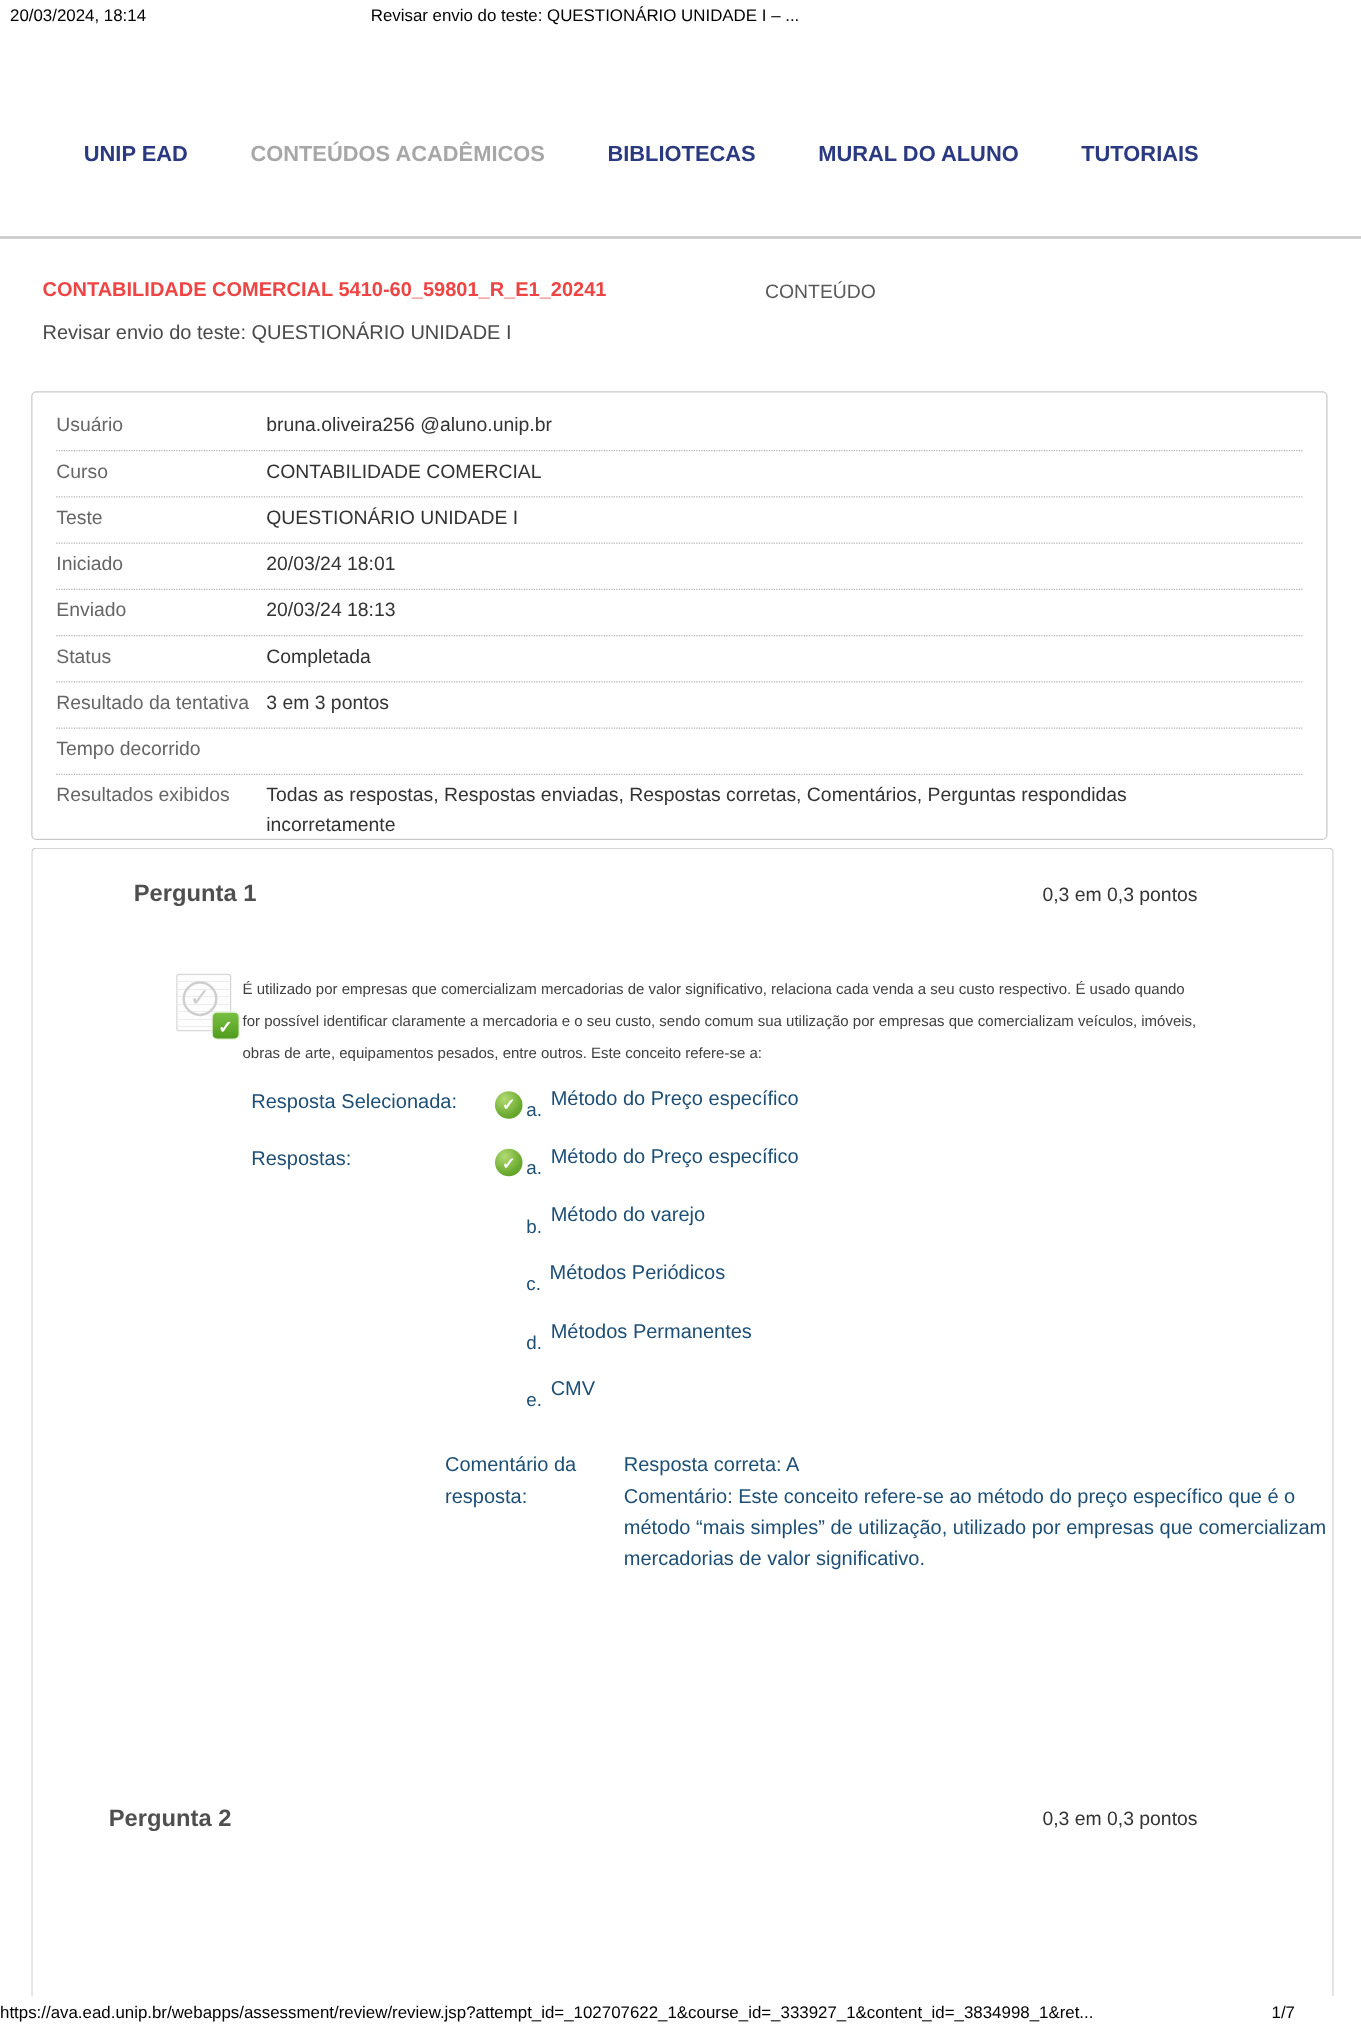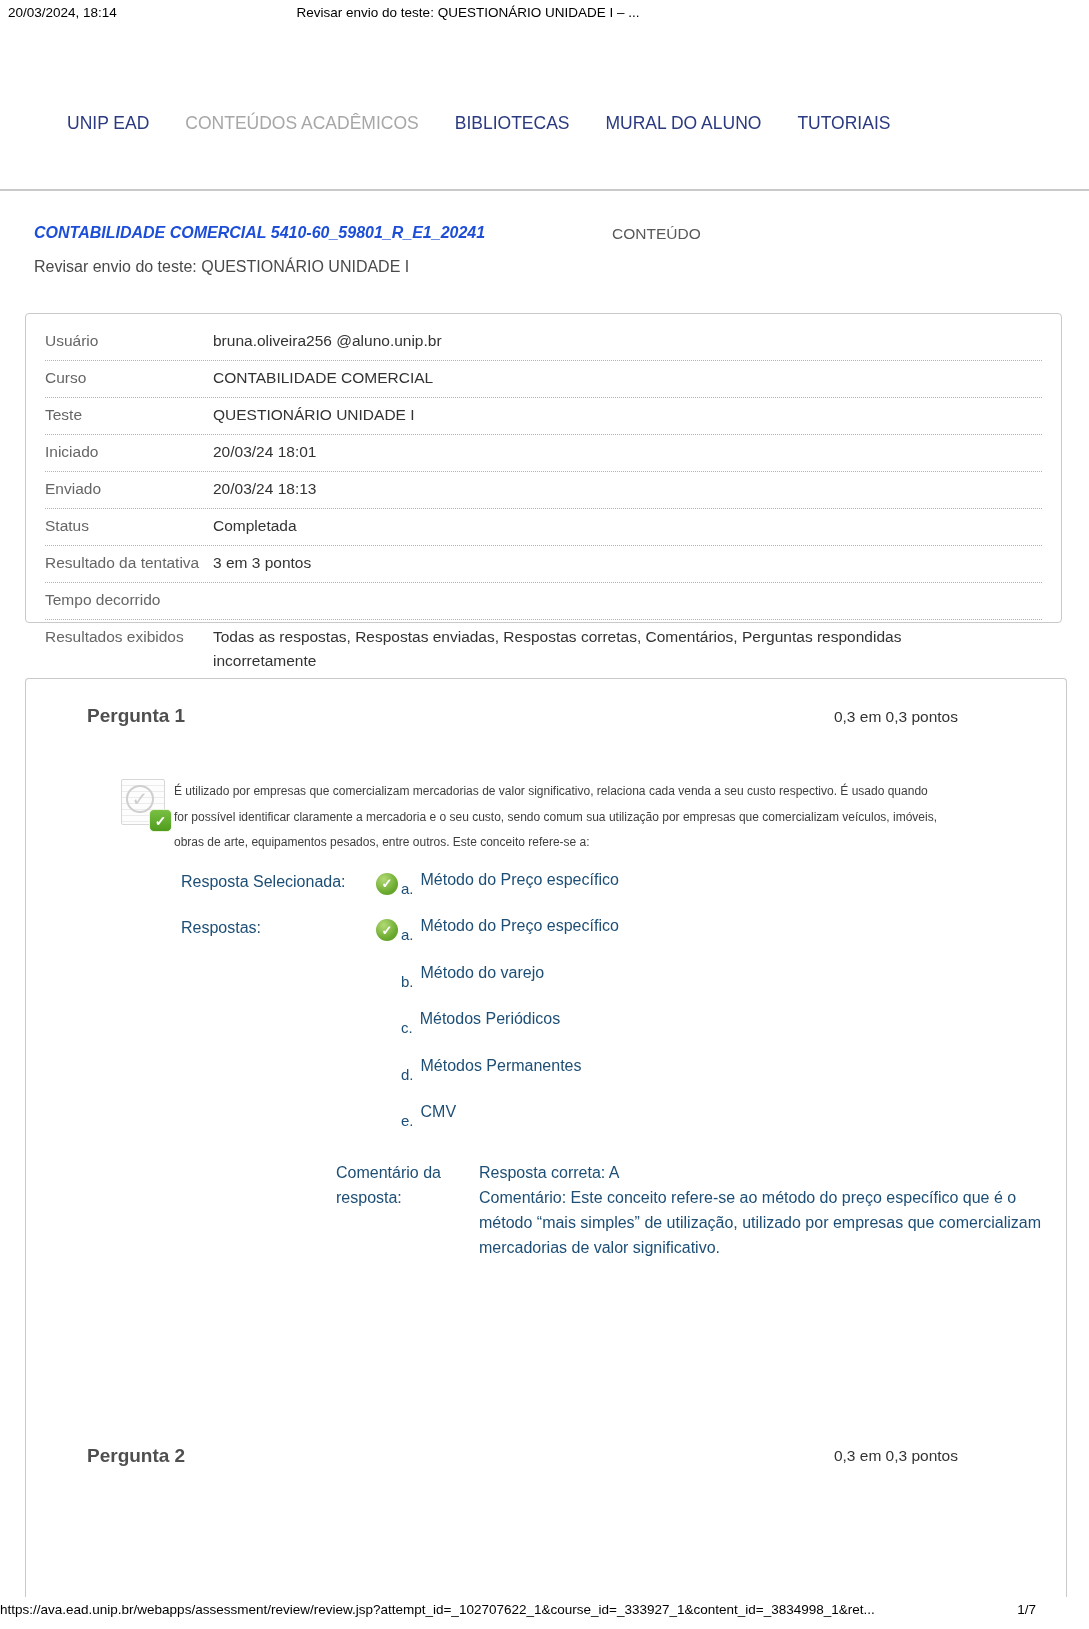--- a/index.html
+++ b/index.html
@@ -15,35 +15,35 @@
     font-size:13.5px; color:#000; }
   .ph-date { position:absolute; left:8px; top:0; }
   .ph-title { position:absolute; left:0; right:0; top:0; text-align:center; }
 
   .print-footer { position:absolute; top:1600px; left:0; width:1042px; height:20px;
     font-size:13.5px; color:#000; }
   .pf-url  { position:absolute; left:0; top:2px; white-space:nowrap; }
   .pf-page { position:absolute; right:6px; top:2px; }
 
   
-  .nav { position:absolute; top:113px; left:67px; display:flex; gap:36px;
-    font-size:17.5px; color:#2b3a80; white-space:nowrap; }
+  .nav { position:absolute; top:113px; left:67px; display:flex; gap:50px;
+    font-size:17.5px; color:#2b3a80; white-space:nowrap;font-weight:bold; }
   .nav-item { cursor:pointer; }
   .nav-item.muted { color:#a7a7a7; }
   .top-rule { position:absolute; top:189px; left:0; width:1089px; height:0;
     border-top:2px solid #c9c9c9; }
 
   
   .course-line { position:absolute; top:224px; left:34px; width:1030px; font-size:16px; }
-  .course-code { font-weight:bold; color:#1d4ed8;font-style:italic; }
+  .course-code { font-weight:bold; color:#ef4444; }
   .content-label { position:absolute; left:578px; top:1px; color:#595959; font-size:15.5px; }
   .subtitle { position:absolute; top:258px; left:34px; font-size:16px; color:#4a4a4a; }
 
   
-  .summary-box { position:absolute; top:313px; left:25px; width:1037px; height:310px;
+  .summary-box { position:absolute; top:313px; left:25px; width:1037px; height:359px;
     border:1px solid #c9c9c9; border-radius:4px; padding:10px 0 0 0; background:#fff; }
   .srow { display:grid; grid-template-columns:168px auto; margin:0 19px;
     padding:5px 0 7px 0; border-bottom:1px dotted #b3b3b3;
     font-size:15.5px; line-height:24px; }
   .srow:last-child { border-bottom:none; }
   .slabel { color:#666; padding-right:8px; }
   .sval { color:#333; }
   .sval.narrow { max-width:705px; }
 
   
@@ -151,21 +151,21 @@
   </div>
   <div class="srow">
     <span class="slabel">Tempo decorrido</span>
   </div>
   <div class="srow">
     <span class="slabel">Resultados exibidos</span>
     <span class="sval narrow">Todas as respostas, Respostas enviadas, Respostas corretas, Comentários, Perguntas respondidas incorretamente</span>
   </div>
 </div>
 
-<div class="qbox" style="position:absolute;">
+<div class="qbox" style="position:absolute;padding-left:20px;">
   <div class="qheader">
     <span class="qtitle">Pergunta 1</span>
     <span class="qpoints">0,3 em 0,3 pontos</span>
   </div>
 
   <div class="qcontent">
     <div class="qicon">
       <div class="page"></div>
       <div class="circ">
           <span>✓</span>

